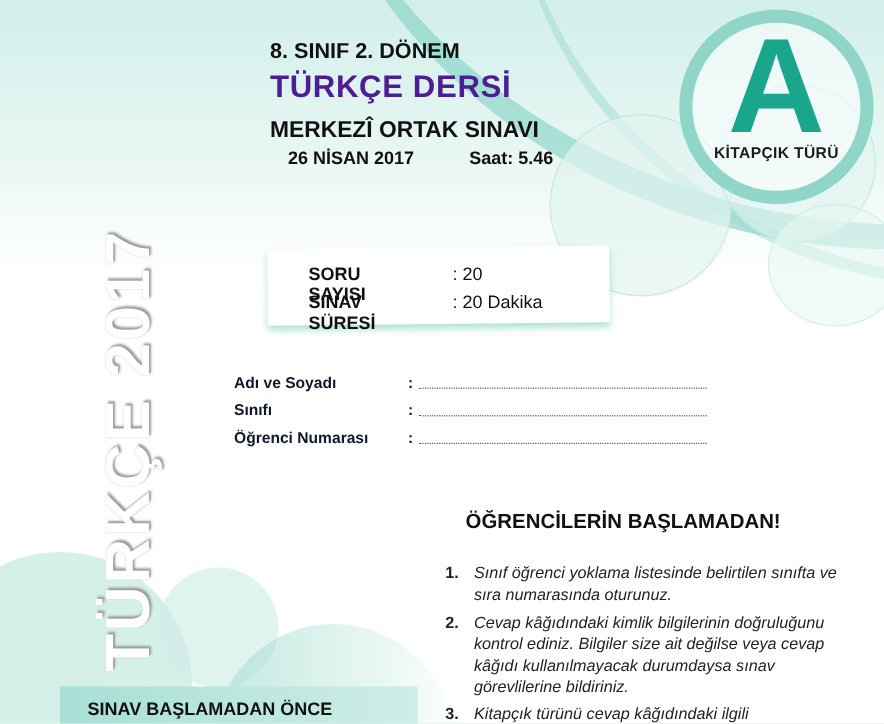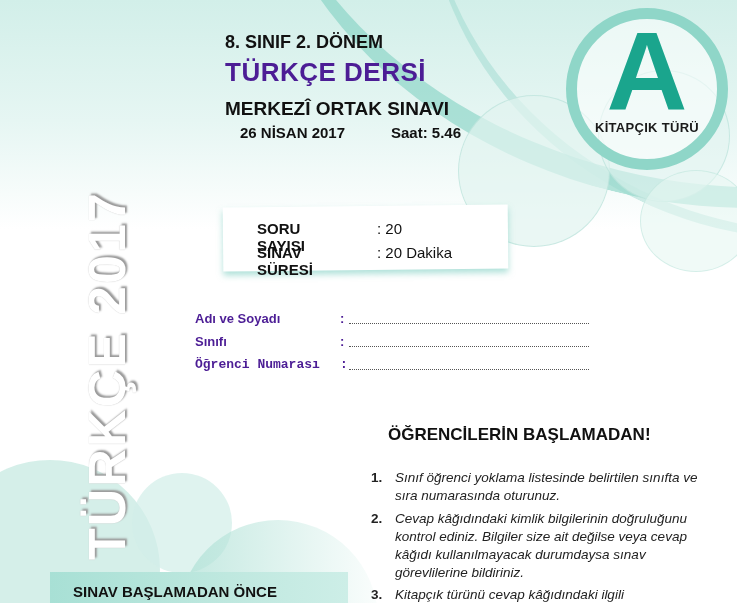--- a/index.html
+++ b/index.html
@@ -39,21 +39,21 @@
   .infobox {
     position:absolute; left:223px; top:206px; width:285px; height:64px;
     background:#fff;
     box-shadow: 0 4px 6px rgba(110,200,185,0.55);
     transform: rotate(-0.6deg);
   }
   .info-row { position:absolute; left:257px; font-size:15px; color:#111; }
   .info-key { position:absolute; font-weight:bold; left:0; }
   .info-val { position:absolute; left:120px; white-space:nowrap; }
 
-  .field-row { position:absolute; left:195px; font-size:13px; font-weight:bold; color:#4c1d95; width:400px; height:18px; }
+  .field-row { position:absolute; left:195px; font-size:13px; font-weight:bold; color:#0f172a; width:400px; height:18px; }
   .field-label { position:absolute; left:0; }
   .field-colon { position:absolute; left:145px; }
   .field-dots { position:absolute; left:154px; top:12px; width:240px; border-bottom:1px dotted #555; }
 
   .vtext {
     position:absolute; left:77px; top:560px;
     transform-origin: 0 0; transform: rotate(-90deg);
     font-weight:bold; font-size:52px; color:#ffffff; white-space:nowrap;
     text-shadow: 2px 2px 2px #9a9a9a, 0 0 1px #bbb;
     letter-spacing:2px;
@@ -108,21 +108,21 @@
 <div class="field-row" style="top:311px;">
   <span class="field-label">Adı ve Soyadı</span>
   <span class="field-colon">:</span>
   <span class="field-dots"></span>
 </div>
 <div class="field-row" style="top:334px;">
   <span class="field-label">Sınıfı</span>
   <span class="field-colon">:</span>
   <span class="field-dots"></span>
 </div>
-<div class="field-row" style="top:357px;font-family:Liberation Mono, monospace;">
+<div class="field-row" style="top:357px;">
   <span class="field-label">Öğrenci Numarası</span>
   <span class="field-colon">:</span>
   <span class="field-dots"></span>
 </div>
 
 <div class="vtext">TÜRKÇE  2017</div>
 
 <div class="notice-title">ÖĞRENCİLERİN BAŞLAMADAN!</div>
 <div class="notice-item" style="top:469px;">
   <span class="notice-num">1.</span>

